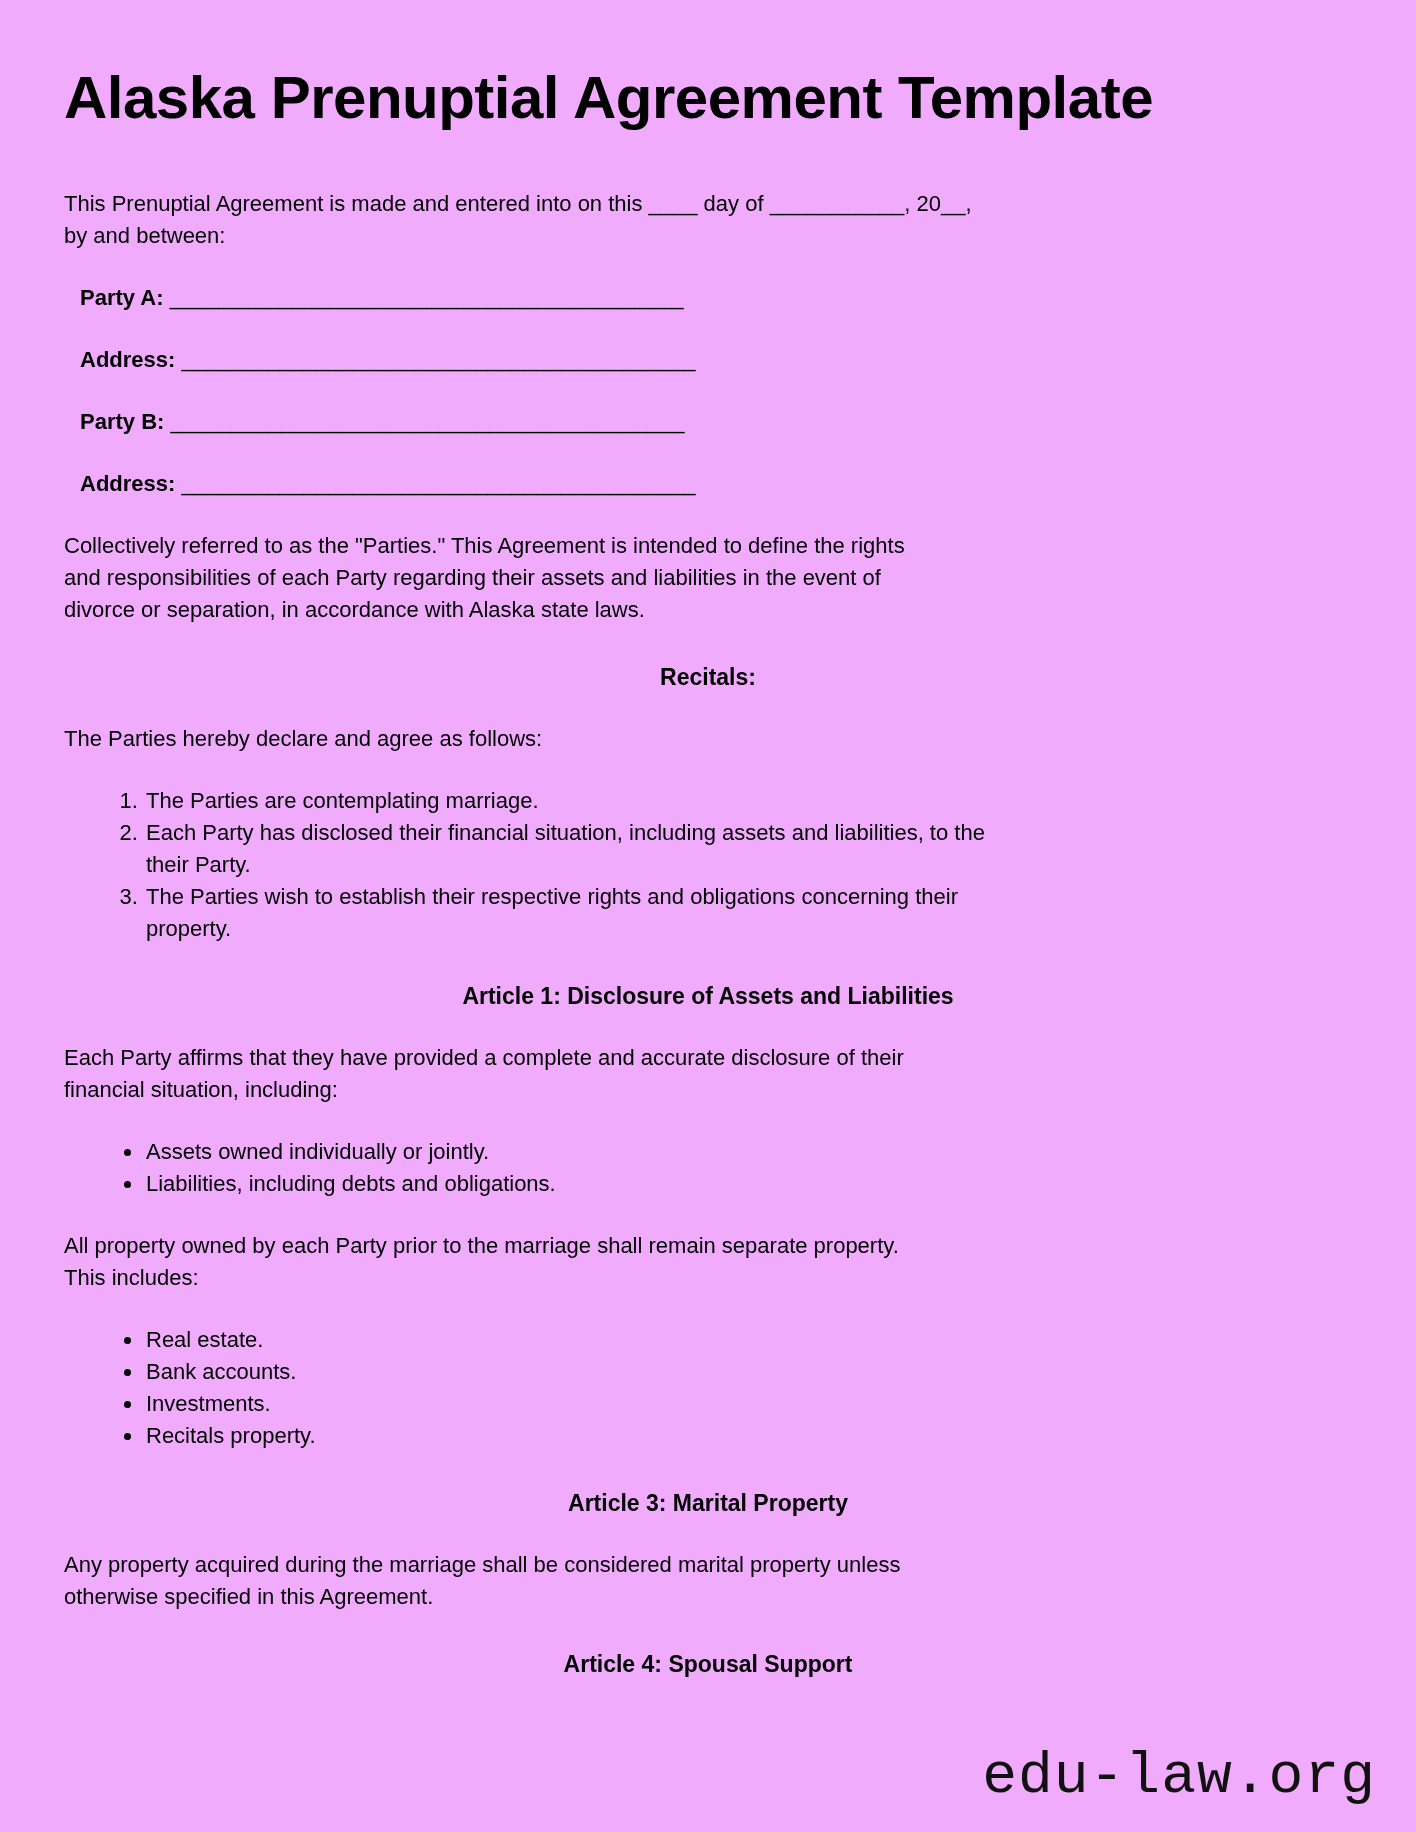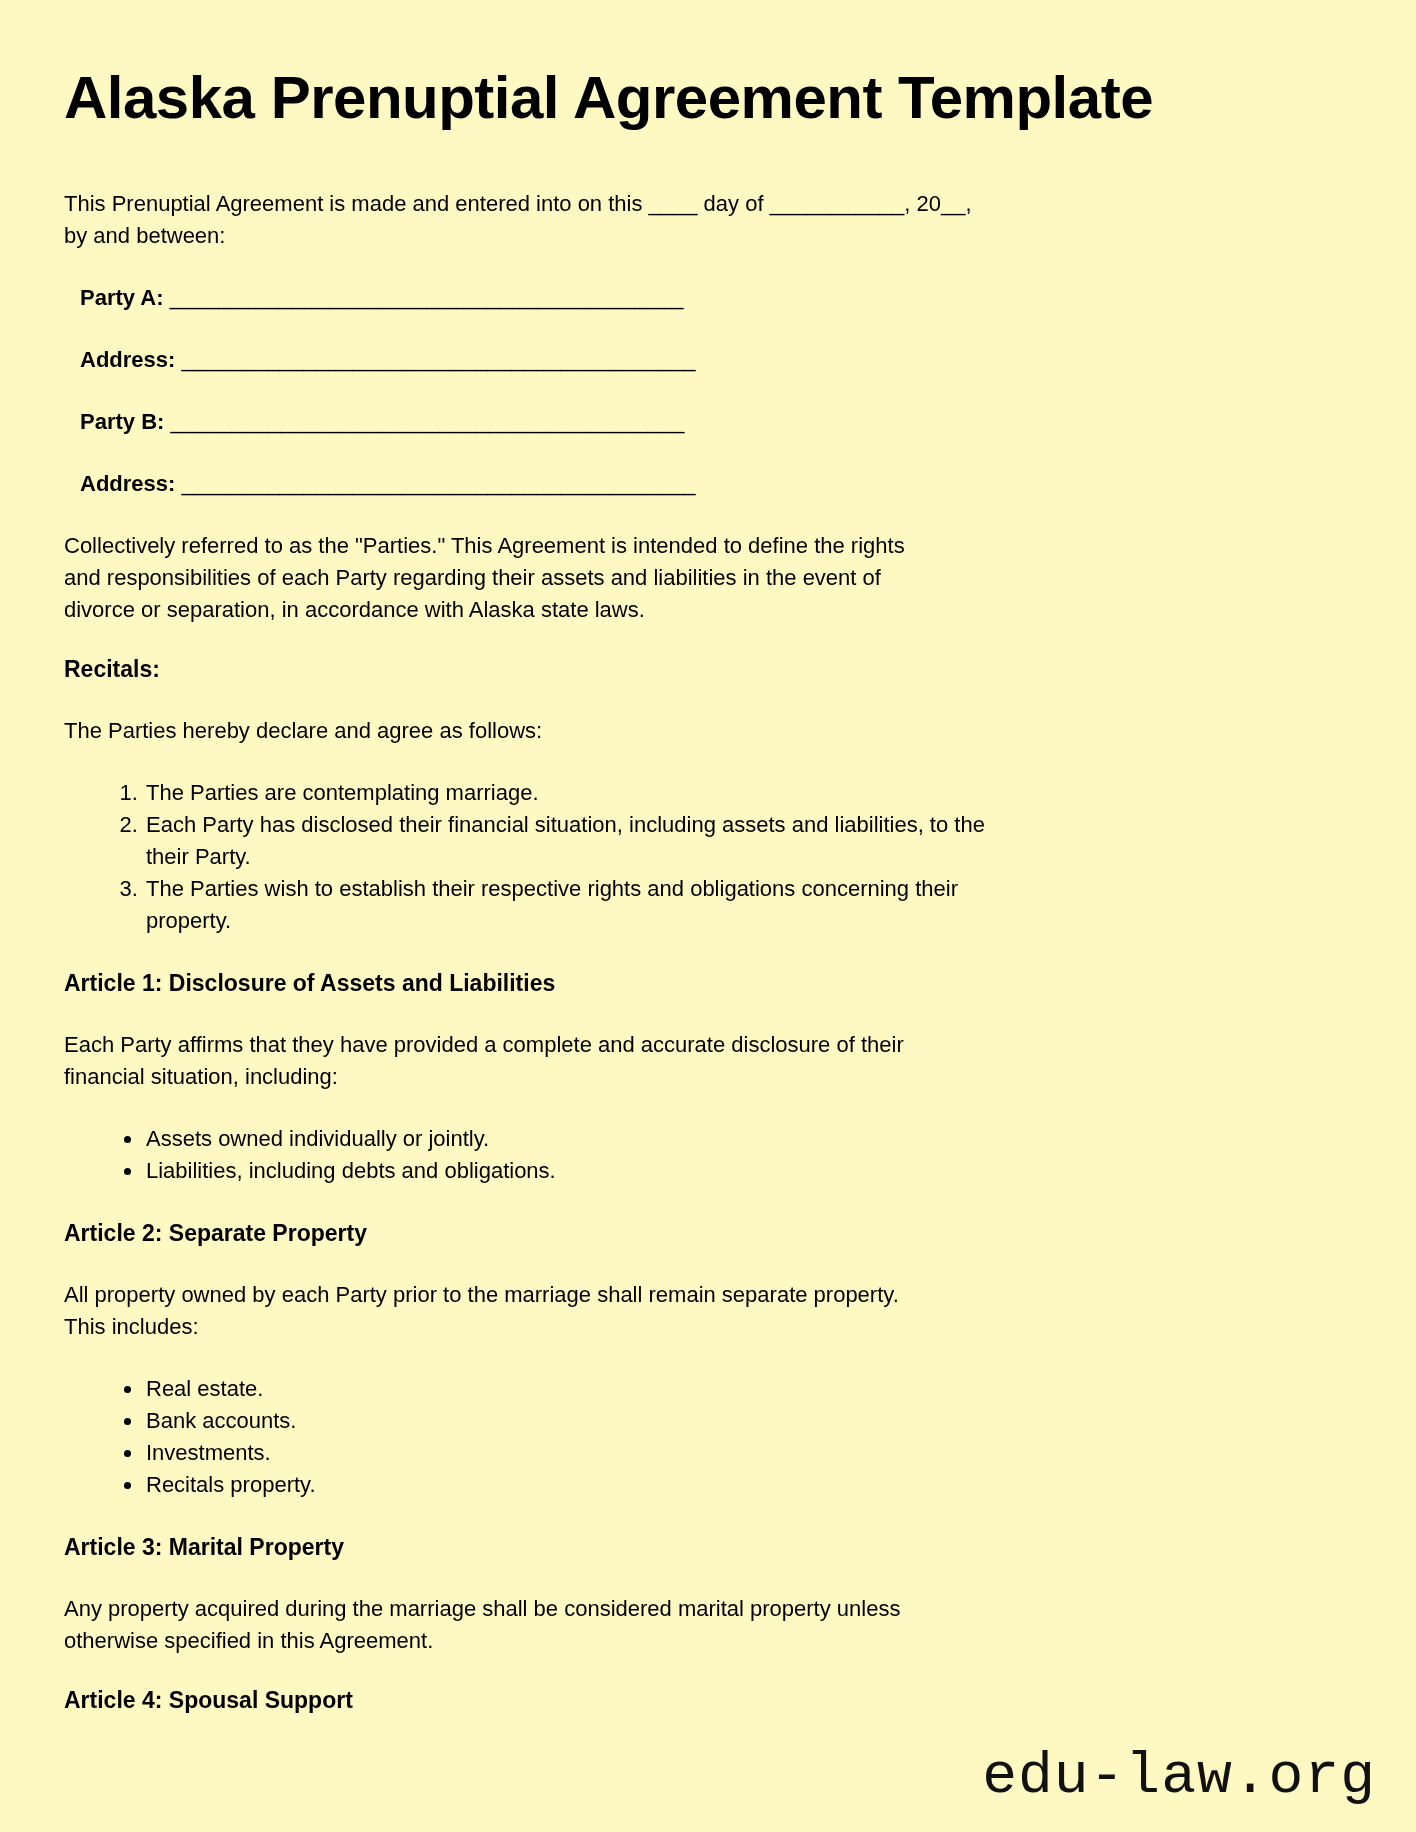--- a/index.html
+++ b/index.html
@@ -1,21 +1,21 @@
 <!DOCTYPE html>
 <html><head>
 <meta charset="utf-8">
 <style>
   * { margin: 0; padding: 0; box-sizing: border-box; }
   html, body { background: #ffffff; }
   .page {
     position: relative;
     width: 1416px;
     height: 1832px;
-    background: #fef9c3;
+    background: #f0abfc;
     color: #000000;
     font-family: "Liberation Sans", sans-serif;
     font-size: 22px;
     line-height: 32px;
     padding: 62px 64px 0 64px;
     overflow: hidden;
   }
   .doc-title {
     font-size: 60px;
     line-height: 72px;
@@ -24,22 +24,23 @@
     margin: 0 0 54px 0;
   }
   p.para { margin: 26px 0; }
   .line { display: block; white-space: pre-wrap; }
   .field { margin: 30px 16px; white-space: nowrap; }
   .field .label { font-weight: 700; }
   .field .blank { font-weight: 400; letter-spacing: 0; }
   .section-heading {
     font-size: 23px;
     font-weight: 700;
-    margin: 27px 0 30px 0;
+    margin: 35px 0 30px 0;
     line-height: 32px;
+    text-align: center;
   }
   ol.num-list, ul.bullet-list {
     margin: 30px 0;
     padding-left: 80px;
   }
   ol.num-list li, ul.bullet-list li {
     line-height: 32px;
     padding-left: 2px;
   }
   .watermark {
@@ -115,21 +116,20 @@
   <p class="para">
     <span class="line">Each Party affirms that they have provided a complete and accurate disclosure of their</span>
     <span class="line">financial situation, including:</span>
   </p>
 
   <ul class="bullet-list">
     <li>Assets owned individually or jointly.</li>
     <li>Liabilities, including debts and obligations.</li>
   </ul>
 
-  <div class="section-heading">Article 2: Separate Property</div>
 
   <p class="para">
     <span class="line">All property owned by each Party prior to the marriage shall remain separate property.</span>
     <span class="line">This includes:</span>
   </p>
 
   <ul class="bullet-list">
     <li>Real estate.</li>
     <li>Bank accounts.</li>
     <li>Investments.</li>

